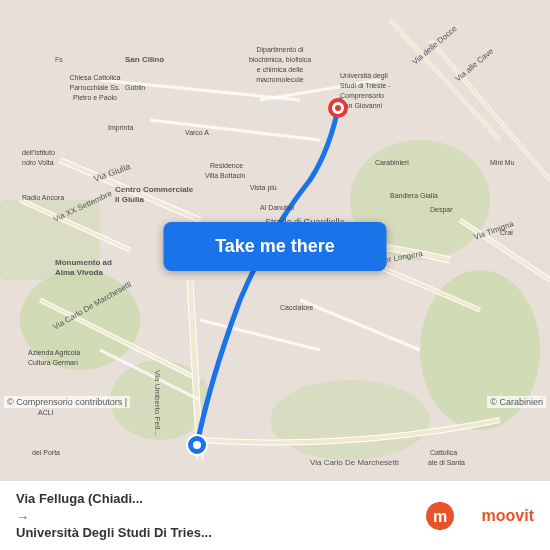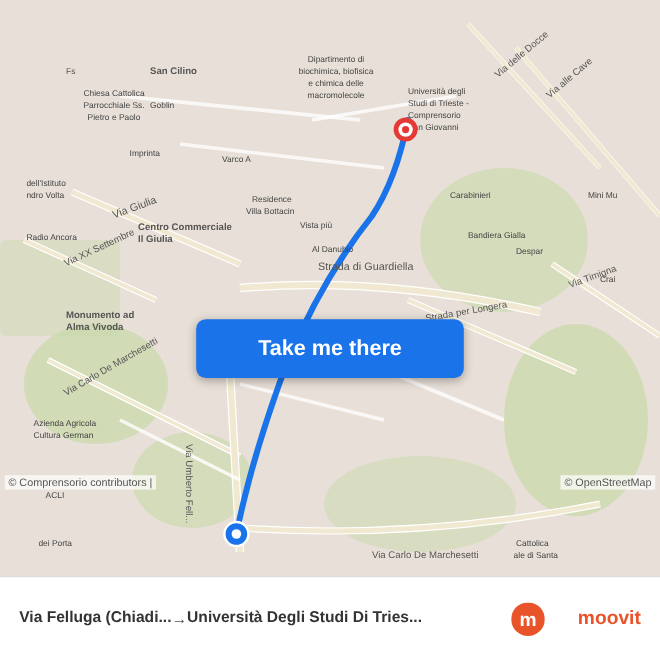--- a/index.html
+++ b/index.html
@@ -35,21 +35,21 @@
       background: #fff;
       display: flex;
       align-items: center;
       justify-content: space-between;
       padding: 0 16px;
       border-top: 1px solid #ddd;
     }
 
     .bottom-bar-left {
       display: flex;
-      flex-direction: row;
+      flex-direction: column;
       justify-content: center;
     }
 
     .bottom-bar-from {
       font-size: 13px;
       color: #333;
       font-weight: bold;
     }
 
     .bottom-bar-arrow {
@@ -86,21 +86,20 @@
       width: 223px;
       height: 49px;
       background: #1a73e8;
       border-radius: 8px;
       display: flex;
       align-items: center;
       justify-content: center;
       cursor: pointer;
       border: none;
       box-shadow: 0 2px 8px rgba(0,0,0,0.3);
-      margin-top: 44px;
     }
 
     .take-me-there-btn span {
       color: #fff;
       font-size: 18px;
       font-weight: bold;
     }
 
     
     .attribution {
@@ -257,21 +256,21 @@
     </svg>
 
     <button class="take-me-there-btn">
       <span>Take me there</span>
     </button>
 
     <div class="attribution">
       <span>© Comprensorio contributors |</span>
     </div>
     <div class="omt-attribution">
-      <span>© OpenStreetMap</span>
+      <span>© Carabinieri</span>
     </div>
   </div>
 
   <div class="bottom-bar">
     <div class="bottom-bar-left">
       <span class="bottom-bar-from">Via Felluga (Chiadi...</span>
       <span class="bottom-bar-arrow">→</span>
       <span class="bottom-bar-to">Università Degli Studi Di Tries...</span>
     </div>
     <div class="moovit-logo">

